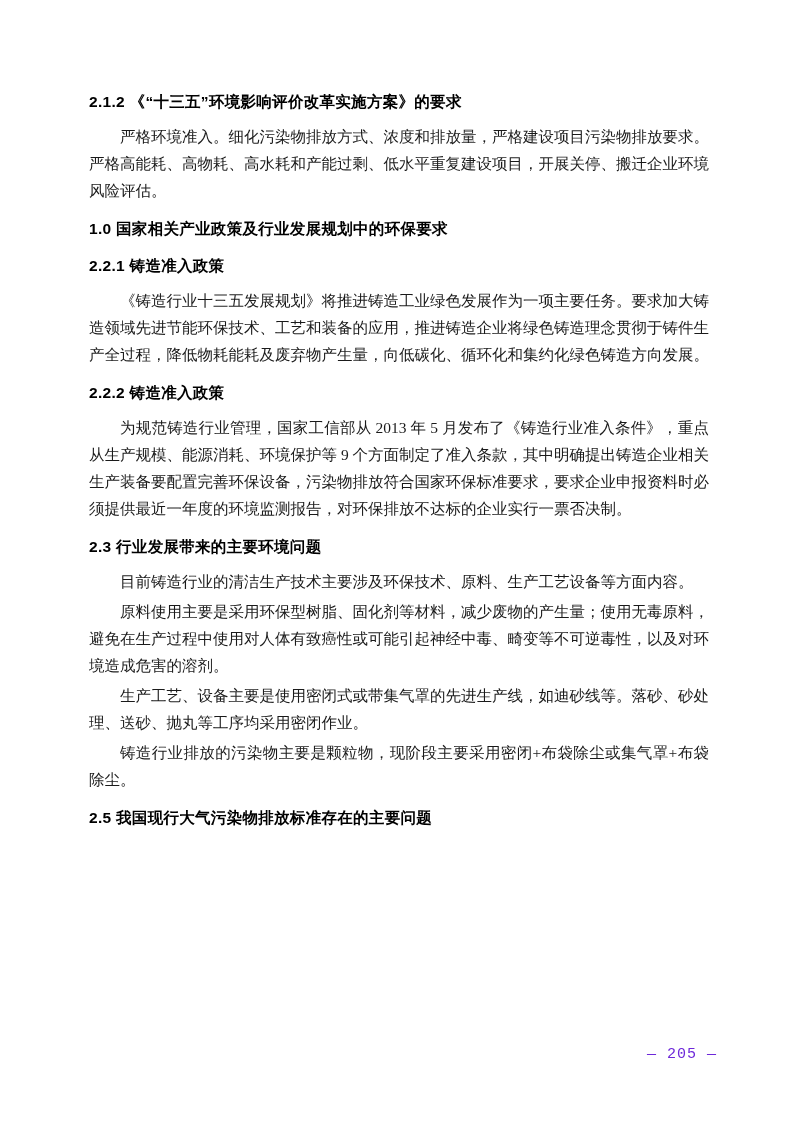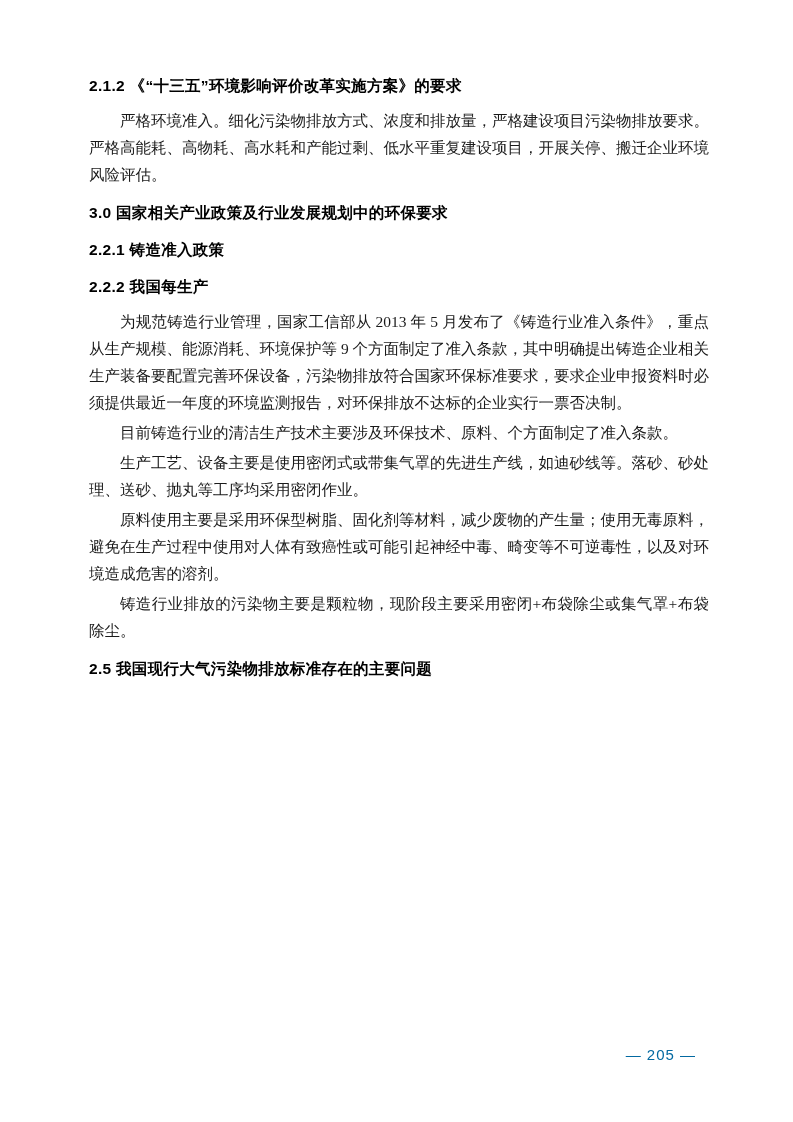--- a/index.html
+++ b/index.html
@@ -24,51 +24,53 @@
   .heading {
     font-family: "Liberation Sans", sans-serif;
     font-weight: bold;
     font-size: 15.5px;
     line-height: 24px;
     margin: 13px 0 9px 0;
     color: #000000;
     letter-spacing: 0.3px;
   }
   .heading.first {
-    margin-top: 0;
+    margin-top: 16px;
   }
   .para {
     font-size: 15.5px;
     line-height: 27px;
     text-align: justify;
     text-indent: 2em;
     margin: 0 0 3px 0;
     color: #1a1a1a;
     word-break: break-all;
   }
   .page-footer {
     position: absolute;
     top: 1046px;
-    right: 97px;
+    right: 76px;
     font-size: 15px;
-    font-family: Liberation Sans, sans-serif;
-    color: #0369a1;
+    font-family: Liberation Mono, monospace;
+    color: #6d28d9;
     letter-spacing: 1px;
   }
 </style>
 </head>
 <body>
 
 <div class="doc">
   <div class="heading first">2.1.2 《“十三五”环境影响评价改革实施方案》的要求</div>
   <p class="para">严格环境准入。细化污染物排放方式、浓度和排放量，严格建设项目污染物排放要求。严格高能耗、高物耗、高水耗和产能过剩、低水平重复建设项目，开展关停、搬迁企业环境风险评估。</p>
-  <div class="heading">3.0  国家相关产业政策及行业发展规划中的环保要求</div>
+  <div class="heading">1.0  国家相关产业政策及行业发展规划中的环保要求</div>
   <div class="heading">2.2.1 铸造准入政策</div>
-  <div class="heading">2.2.2 我国每生产</div>
+  <p class="para">《铸造行业十三五发展规划》将推进铸造工业绿色发展作为一项主要任务。要求加大铸造领域先进节能环保技术、工艺和装备的应用，推进铸造企业将绿色铸造理念贯彻于铸件生产全过程，降低物耗能耗及废弃物产生量，向低碳化、循环化和集约化绿色铸造方向发展。</p>
+  <div class="heading">2.2.2 铸造准入政策</div>
   <p class="para">为规范铸造行业管理，国家工信部从 2013 年 5 月发布了《铸造行业准入条件》，重点从生产规模、能源消耗、环境保护等 9 个方面制定了准入条款，其中明确提出铸造企业相关生产装备要配置完善环保设备，污染物排放符合国家环保标准要求，要求企业申报资料时必须提供最近一年度的环境监测报告，对环保排放不达标的企业实行一票否决制。</p>
-  <p class="para">目前铸造行业的清洁生产技术主要涉及环保技术、原料、个方面制定了准入条款。</p>
+  <div class="heading">2.3  行业发展带来的主要环境问题</div>
+  <p class="para">目前铸造行业的清洁生产技术主要涉及环保技术、原料、生产工艺设备等方面内容。</p>
+  <p class="para">原料使用主要是采用环保型树脂、固化剂等材料，减少废物的产生量；使用无毒原料，避免在生产过程中使用对人体有致癌性或可能引起神经中毒、畸变等不可逆毒性，以及对环境造成危害的溶剂。</p>
   <p class="para">生产工艺、设备主要是使用密闭式或带集气罩的先进生产线，如迪砂线等。落砂、砂处理、送砂、抛丸等工序均采用密闭作业。</p>
-  <p class="para">原料使用主要是采用环保型树脂、固化剂等材料，减少废物的产生量；使用无毒原料，避免在生产过程中使用对人体有致癌性或可能引起神经中毒、畸变等不可逆毒性，以及对环境造成危害的溶剂。</p>
   <p class="para">铸造行业排放的污染物主要是颗粒物，现阶段主要采用密闭+布袋除尘或集气罩+布袋除尘。</p>
   <div class="heading">2.5 我国现行大气污染物排放标准存在的主要问题</div>
 </div>
 
 <div class="page-footer">— 205 —</div>
 
 </body></html>

